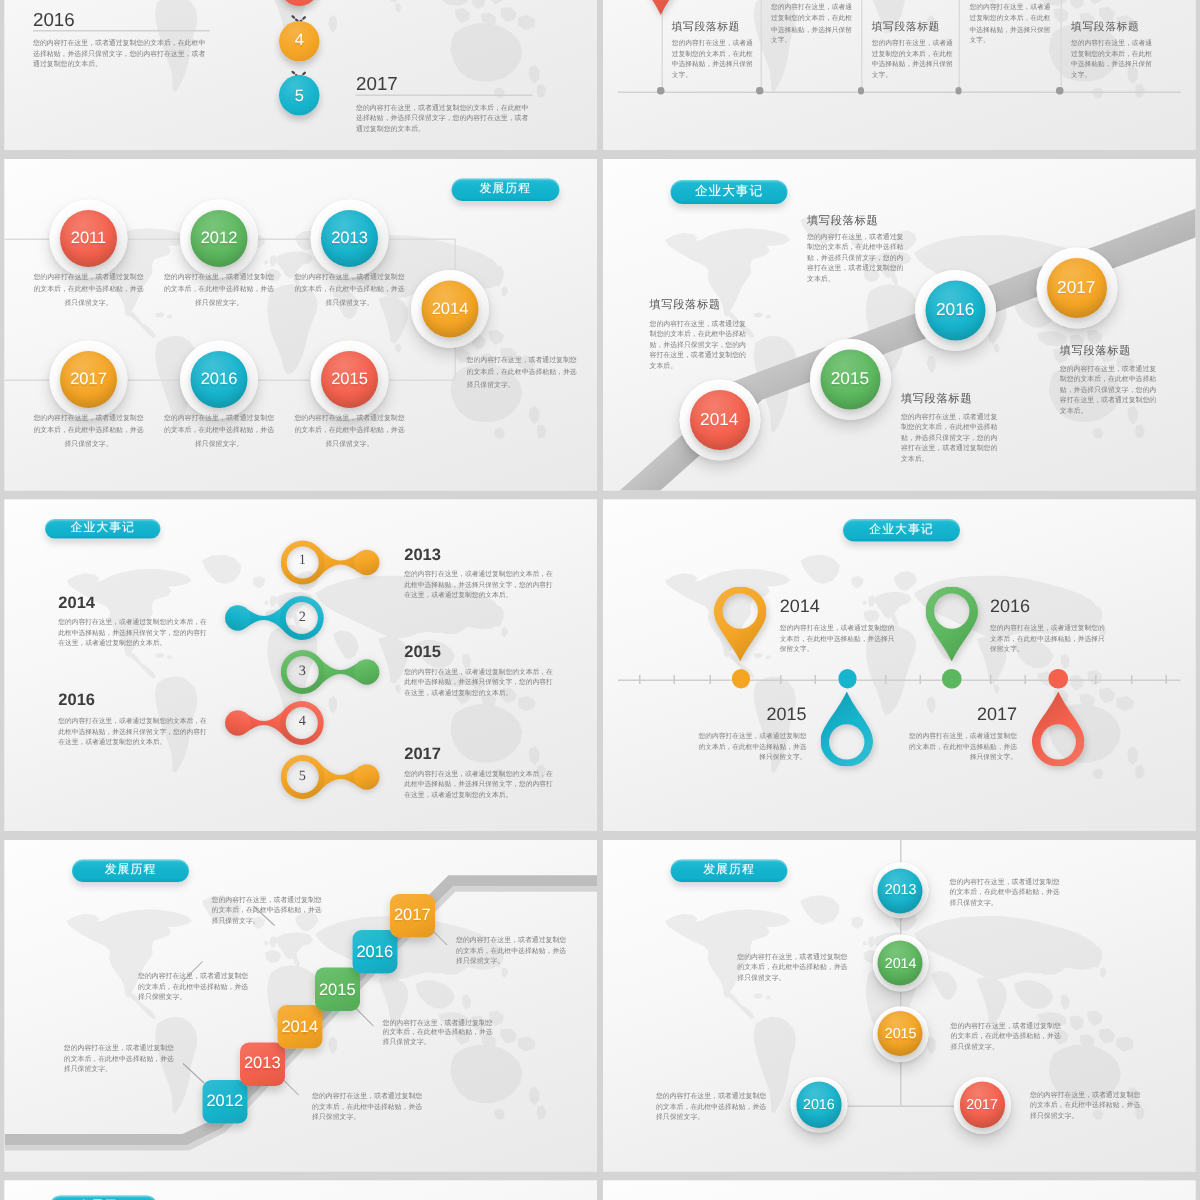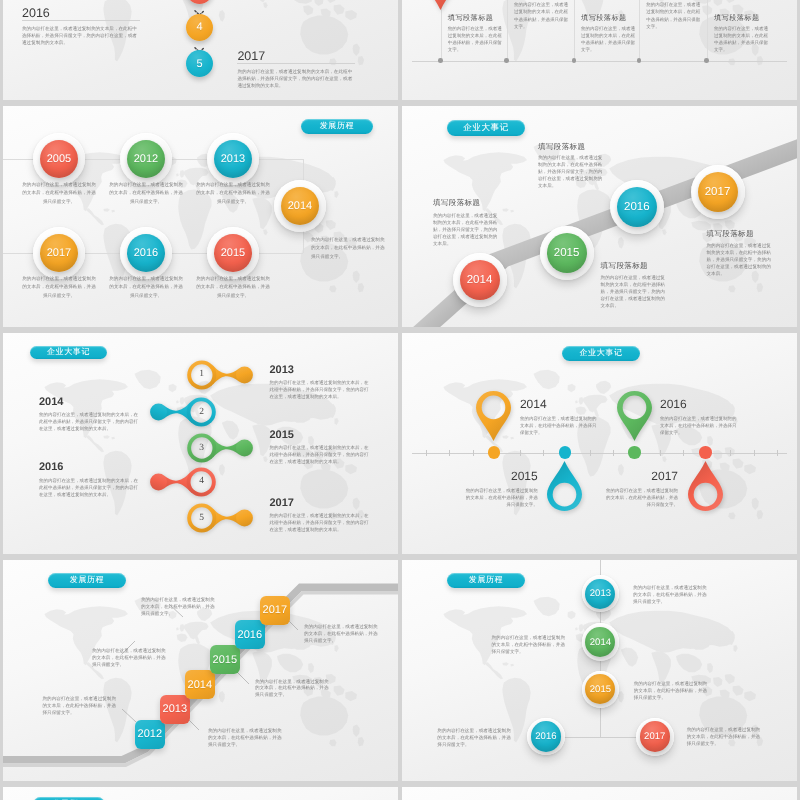--- a/index.html
+++ b/index.html
@@ -222,21 +222,21 @@
             <path d="M 412 60 L 424 56 L 434 62 L 432 72 L 422 78 L 412 72 Z"></path>
             <path d="M 898 266 L 916 262 L 930 270 L 928 282 L 912 288 L 898 280 Z"></path>
           </g>
         </svg>
       </div>
       <div class="badge" style="left:297.6px;top:13.2px;width:72.6px;height:14.6px;font-size:8px">发展历程</div>
       <div class="hl" style="left:0.0px;top:53.0px;width:300.0px;height:1.0px;background:#dcdcdc"></div>
       <div class="vl" style="left:300.0px;top:53.0px;height:94.0px;width:1.0px;background:#dcdcdc"></div>
       <div class="hl" style="left:0.0px;top:147.0px;width:300.0px;height:1.0px;background:#dcdcdc"></div>
       <div class="node" style="left:30.0px;top:27.0px;width:52.0px;height:52.0px">
-        <div class="inner" style="width:38.0px;height:38.0px;background:radial-gradient(circle at 40% 26%, #f57d6d 0%, #f4614d 55%, #db5745 100%);font-size:11px;font-weight:400;color:#fff">2005</div>
+        <div class="inner" style="width:38.0px;height:38.0px;background:radial-gradient(circle at 40% 26%, #f57d6d 0%, #f4614d 55%, #db5745 100%);font-size:11px;font-weight:400;color:#fff">2011</div>
       </div>
       <div class="cap" style="left:19.0px;top:75.0px;width:74.0px;text-align:center;font-size:4.6px;line-height:1.85;color:#7d7d7d">您的内容打在这里，或者通过复制您的文本后，在此框中选择粘贴，并选择只保留文字。</div>
       <div class="node" style="left:117.0px;top:27.0px;width:52.0px;height:52.0px">
         <div class="inner" style="width:38.0px;height:38.0px;background:radial-gradient(circle at 40% 26%, #79c47a 0%, #5cb85e 55%, #52a554 100%);font-size:11px;font-weight:400;color:#fff">2012</div>
       </div>
       <div class="cap" style="left:106.0px;top:75.0px;width:74.0px;text-align:center;font-size:4.6px;line-height:1.85;color:#7d7d7d">您的内容打在这里，或者通过复制您的文本后，在此框中选择粘贴，并选择只保留文字。</div>
       <div class="node" style="left:204.0px;top:27.0px;width:52.0px;height:52.0px">
         <div class="inner" style="width:38.0px;height:38.0px;background:radial-gradient(circle at 40% 26%, #3fc1d6 0%, #16b4cd 55%, #13a2b8 100%);font-size:11px;font-weight:400;color:#fff">2013</div>
       </div>
       <div class="cap" style="left:193.0px;top:75.0px;width:74.0px;text-align:center;font-size:4.6px;line-height:1.85;color:#7d7d7d">您的内容打在这里，或者通过复制您的文本后，在此框中选择粘贴，并选择只保留文字。</div>

